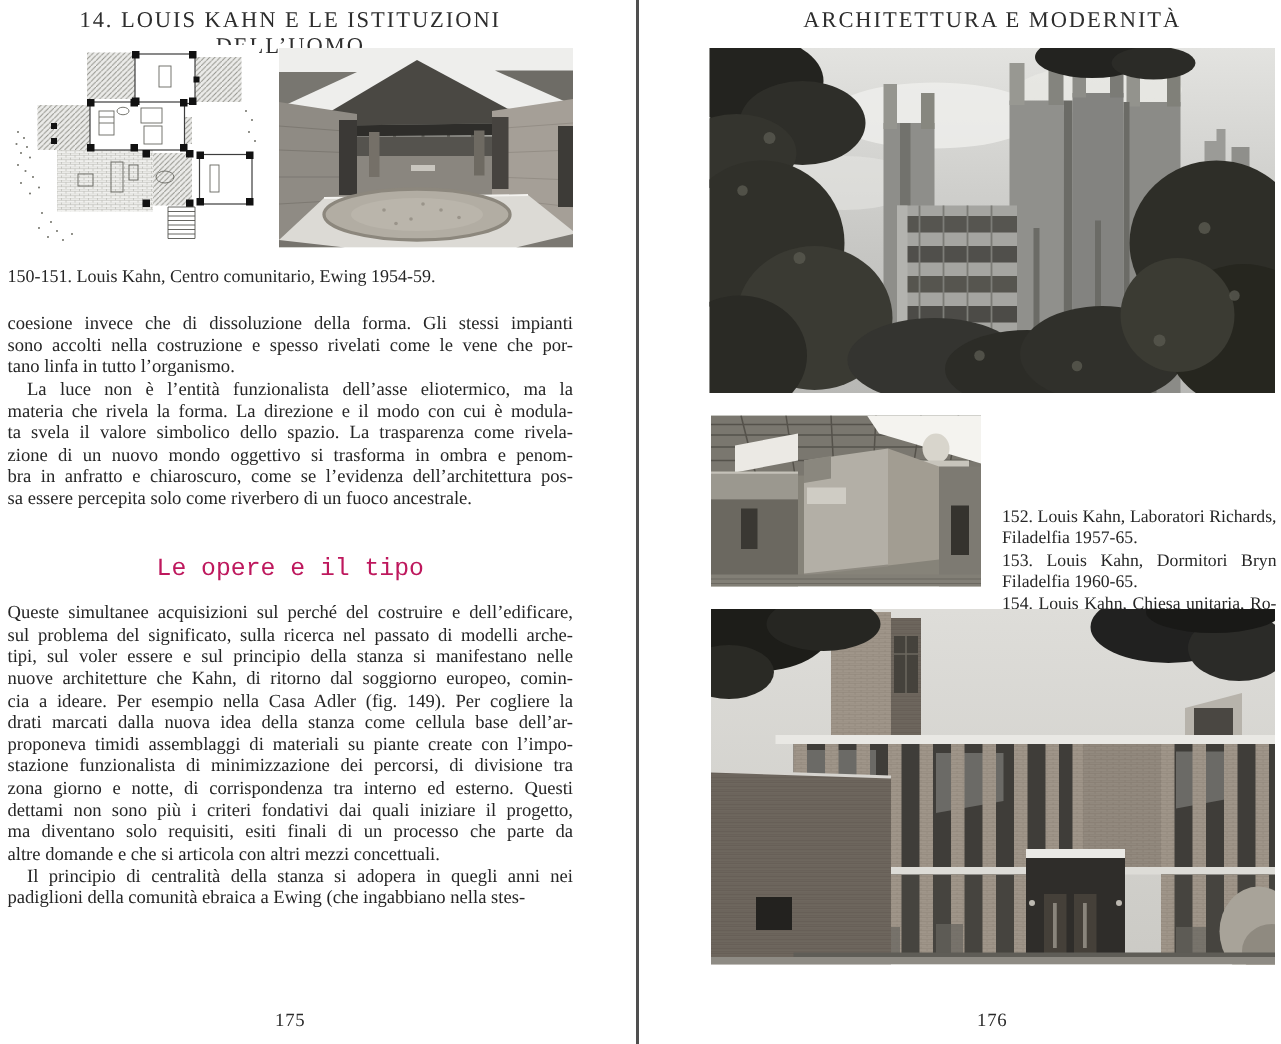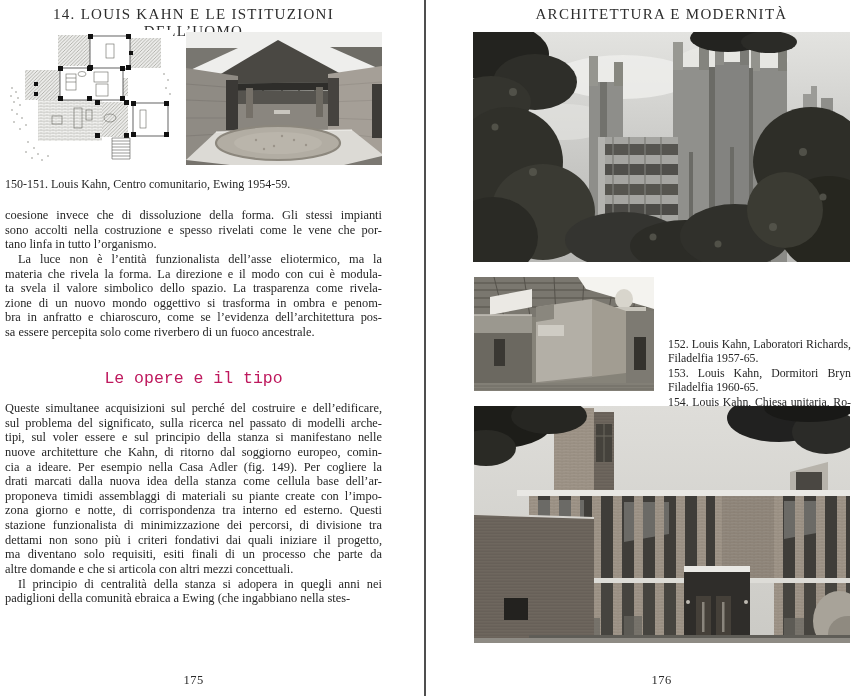--- a/index.html
+++ b/index.html
@@ -223,22 +223,22 @@
 
   <div class="abs bodyblock" style="left:5px;top:401px;">
     <div>
         <div class="tline">Queste simultanee acquisizioni sul perché del costruire e dell’edificare,</div>
         <div class="tline">sul problema del significato, sulla ricerca nel passato di modelli arche-</div>
         <div class="tline">tipi, sul voler essere e sul principio della stanza si manifestano nelle</div>
         <div class="tline">nuove architetture che Kahn, di ritorno dal soggiorno europeo, comin-</div>
         <div class="tline">cia a ideare. Per esempio nella Casa Adler (fig. 149). Per cogliere la</div>
         <div class="tline">drati marcati dalla nuova idea della stanza come cellula base dell’ar-</div>
         <div class="tline">proponeva timidi assemblaggi di materiali su piante create con l’impo-</div>
+        <div class="tline">stazione funzionalista di minimizzazione dei percorsi, di divisione tra</div>
         <div class="tline">zona giorno e notte, di corrispondenza tra interno ed esterno. Questi</div>
-        <div class="tline">stazione funzionalista di minimizzazione dei percorsi, di divisione tra</div>
         <div class="tline">dettami non sono più i criteri fondativi dai quali iniziare il progetto,</div>
         <div class="tline">ma diventano solo requisiti, esiti finali di un processo che parte da</div>
         <div class="tline tlast">altre domande e che si articola con altri mezzi concettuali.</div>
       </div>
     <div class="tindent">
         <div class="tline">Il principio di centralità della stanza si adopera in quegli anni nei</div>
         <div class="tline tlast">padiglioni della comunità ebraica a Ewing (che ingabbiano nella stes-</div>
       </div>
   </div>
 

